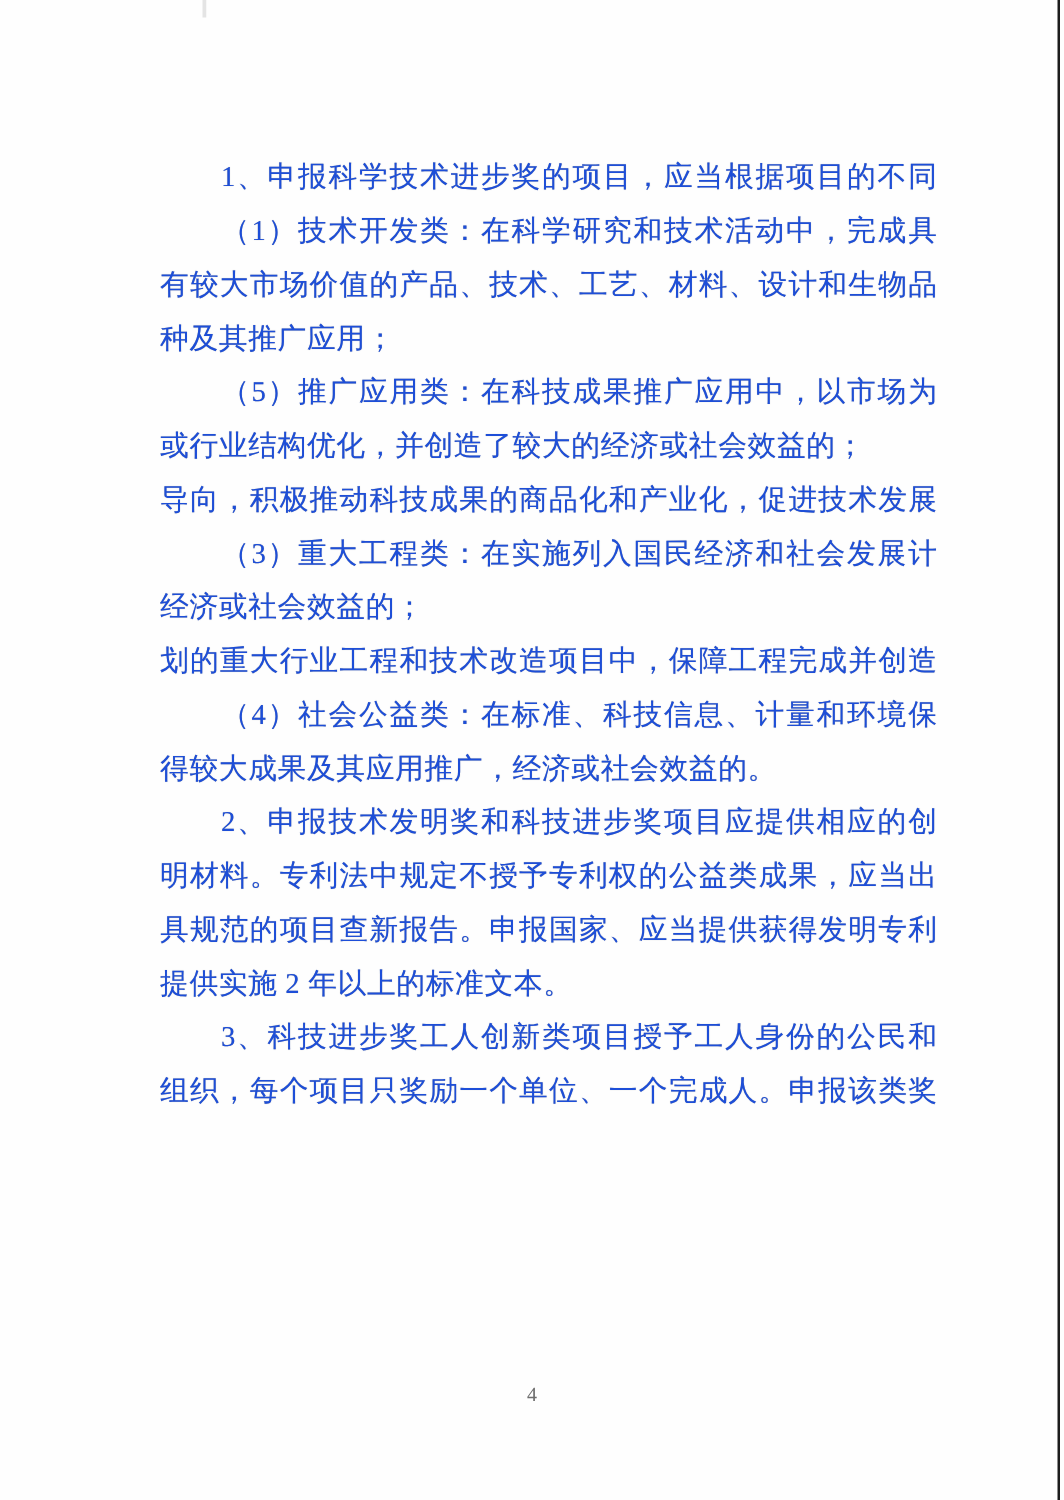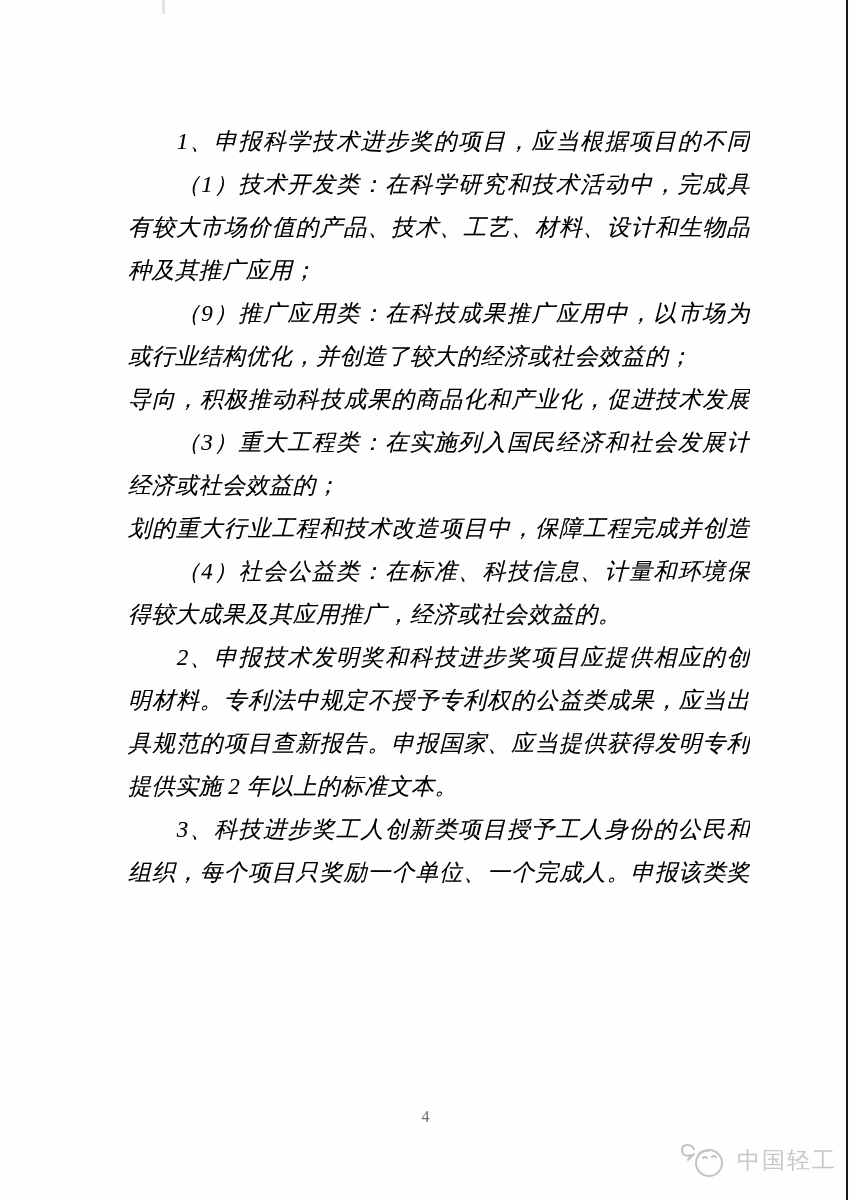--- a/index.html
+++ b/index.html
@@ -12,25 +12,24 @@
   .page {
     position: relative;
     width: 851px; height: 1200px;
     background: #fefefe;
   }
   
   .doc-body {
     position: absolute;
     left: 128px; top: 120px;
     width: 622px;
-    color: #000000;
+    color: #1d4ed8;
     font-size: 23px;
     letter-spacing: 0.5px;
     text-shadow: 0 0 0.6px rgba(86,86,86,0.55);
-    font-style: italic;
   }
   .doc-line {
     height: 43px;
     line-height: 43px;
     text-align: justify;
     text-align-last: justify;
     text-justify: inter-character;
     white-space: pre-wrap;
     overflow: hidden;
   }
@@ -80,44 +79,34 @@
 
 <div class="page">
 
   <div class="scan-artifact-top"></div>
 
   <div class="doc-body">
       <div class="doc-line">　　1、申报科学技术进步奖的项目，应当根据项目的不同</div>
       <div class="doc-line">　　（1）技术开发类：在科学研究和技术活动中，完成具</div>
       <div class="doc-line">有较大市场价值的产品、技术、工艺、材料、设计和生物品</div>
       <div class="doc-line end">种及其推广应用；</div>
-      <div class="doc-line">　　（9）推广应用类：在科技成果推广应用中，以市场为</div>
+      <div class="doc-line">　　（5）推广应用类：在科技成果推广应用中，以市场为</div>
       <div class="doc-line end">或行业结构优化，并创造了较大的经济或社会效益的；</div>
       <div class="doc-line">导向，积极推动科技成果的商品化和产业化，促进技术发展</div>
       <div class="doc-line">　　（3）重大工程类：在实施列入国民经济和社会发展计</div>
       <div class="doc-line end">经济或社会效益的；</div>
       <div class="doc-line">划的重大行业工程和技术改造项目中，保障工程完成并创造</div>
       <div class="doc-line">　　（4）社会公益类：在标准、科技信息、计量和环境保</div>
       <div class="doc-line end">得较大成果及其应用推广，经济或社会效益的。</div>
       <div class="doc-line">　　2、申报技术发明奖和科技进步奖项目应提供相应的创</div>
       <div class="doc-line">明材料。专利法中规定不授予专利权的公益类成果，应当出</div>
       <div class="doc-line">具规范的项目查新报告。申报国家、应当提供获得发明专利证</div>
       <div class="doc-line end">提供实施 2 年以上的标准文本。</div>
       <div class="doc-line">　　3、科技进步奖工人创新类项目授予工人身份的公民和</div>
       <div class="doc-line">组织，每个项目只奖励一个单位、一个完成人。申报该类奖</div>
     </div>
 
   <div class="page-number">4</div>
 
-  <div class="watermark">
-    <svg class="logo" width="52" height="40" viewBox="0 0 52 40" fill="none" stroke="#c4c4c4" stroke-width="2" stroke-linecap="round" stroke-linejoin="round">
-      <path d="M15 9 C12 3 3 4 3 10 C3 15 8 17 12 15 L9 20 L15 14"></path>
-      <circle cx="30" cy="23" r="13"></circle>
-      <path d="M24 18 q2 -2 4 0"></path>
-      <path d="M33 17 q2 -2 4 0"></path>
-      <path d="M20 14 q4 -4 9 -3"></path>
-    </svg>
-    <span class="wm-text">中国轻工</span>
-  </div>
 
   <div class="scan-edge-line"></div>
 
 </div>
 
 </body></html>

